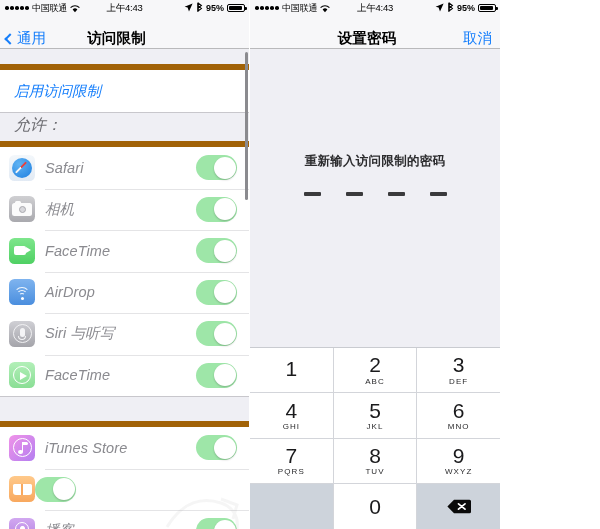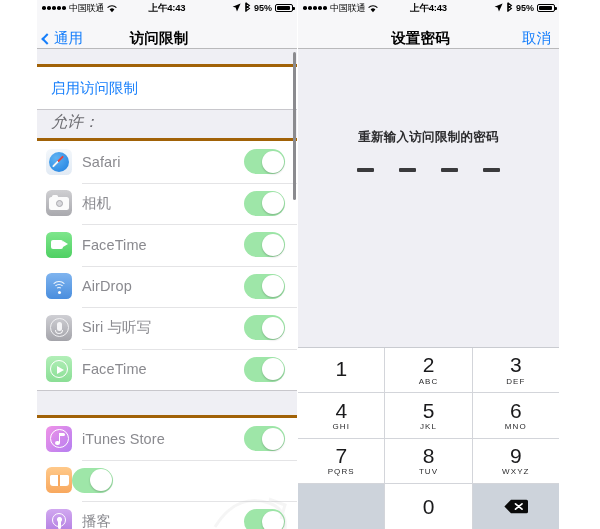--- a/index.html
+++ b/index.html
@@ -2,37 +2,37 @@
 <html><head>
 <meta charset="utf-8">
 <style>
   * { margin:0; padding:0; box-sizing:border-box; }
   html,body { width:600px; height:529px; }
   body {
     font-family:"Liberation Sans","DejaVu Sans",sans-serif;
     background:#ffffff; overflow:hidden;
     -webkit-font-smoothing:antialiased;
   }
-  .screens { display:flex; width:559px; height:529px;padding-left:37px; }
+  .screens { display:flex; width:500px; height:529px; }
   .screen { width:300px; height:529px; position:relative; overflow:hidden; background:#fff; }
   .screen.left { border-right:1px solid #ffffff; }
 
   
   .statusbar {
     height:16px; width:100%; display:flex; align-items:center;
     font-size:9.5px; color:#000; position:relative; background:#f7f7f9;
   }
   .sb-left { display:flex; align-items:center; gap:3px; padding-left:5px; }
   .dots { display:flex; gap:1.5px; align-items:center; }
   .dot { width:3.6px; height:3.6px; border-radius:50%; background:#000; display:block; }
   .carrier { font-size:9px; letter-spacing:-0.2px; }
   .wifi { display:inline-block; width:10px; height:8px; }
   .sb-center {
     position:absolute; left:0; right:0; text-align:center;
-    font-size:9.5px; font-weight:bold; letter-spacing:-0.2px;
+    font-size:9.5px; font-weight:normal; letter-spacing:-0.2px;
   }
   .sb-right {
     position:absolute; right:4px; top:0; height:16px;
     display:flex; align-items:center; gap:3px; font-size:9px; font-weight:bold;
   }
   .batt {
     width:18px; height:8.5px; border:1.1px solid #000; border-radius:2px;
     position:relative; padding:1px;
   }
   .batt:after {
@@ -60,21 +60,21 @@
     position:absolute; left:0; right:16px; text-align:center;
     font-size:14.5px; font-weight:bold; color:#000; letter-spacing:0.2px;
   }
   .nav-right {
     position:absolute; right:8px; color:#157efb; font-size:14.5px; cursor:pointer;
   }
 
   
   .tablebg { background:#efeff4; width:100%; height:496px; position:relative; }
   .gap { height:15px; }
-  .group { background:#1d4ed8; border-top:3px solid #a16207; border-bottom:1px solid #c8c7cc; }
+  .group { background:#1d4ed8; border-top:6px solid #a16207; border-bottom:1px solid #c8c7cc;font-style:italic; }
   .row-plain {
     height:42px; display:flex; align-items:center; padding:0 14px;
     font-size:14.5px; color:#157efb; background:#fff; cursor:pointer;
   }
   .sect-header {
     height:28px; display:flex; align-items:flex-end; padding:0 0 5px 14px;
     font-size:16px; color:#6d6d72;font-style:italic;
   }
   .row {
     height:41.5px; display:flex; align-items:center; background:#fff;
@@ -226,21 +226,21 @@
     position:absolute; left:10.5px; top:8px; width:5.5px; height:5.5px;
     border-radius:50%; background:#fff;
   }
 
   
   .pass-area {
     background:#efeff4; height:298px; position:relative;
     display:flex; flex-direction:column; align-items:center;
   }
   .pass-prompt {
-    margin-top:80px; font-size:12.5px; font-weight:bold;
+    margin-top:104px; font-size:12.5px; font-weight:bold;
     color:#2c2c2e; letter-spacing:0.3px;
   }
   .pass-dots { margin-top:22px; display:flex; gap:25px; }
   .pass-dots span {
     display:block; width:17px; height:3.5px; background:#3a3a3c; border-radius:1px;
   }
   .keypad {
     height:182px; background:#fff; display:flex; flex-direction:column;
     border-top:1px solid #c9cbd0;
   }

